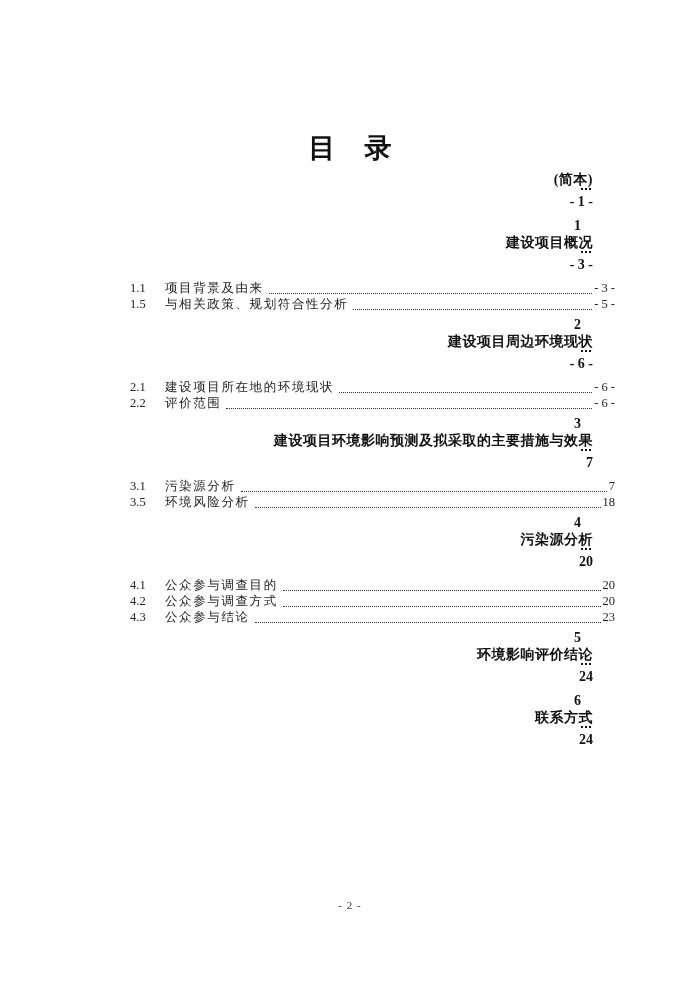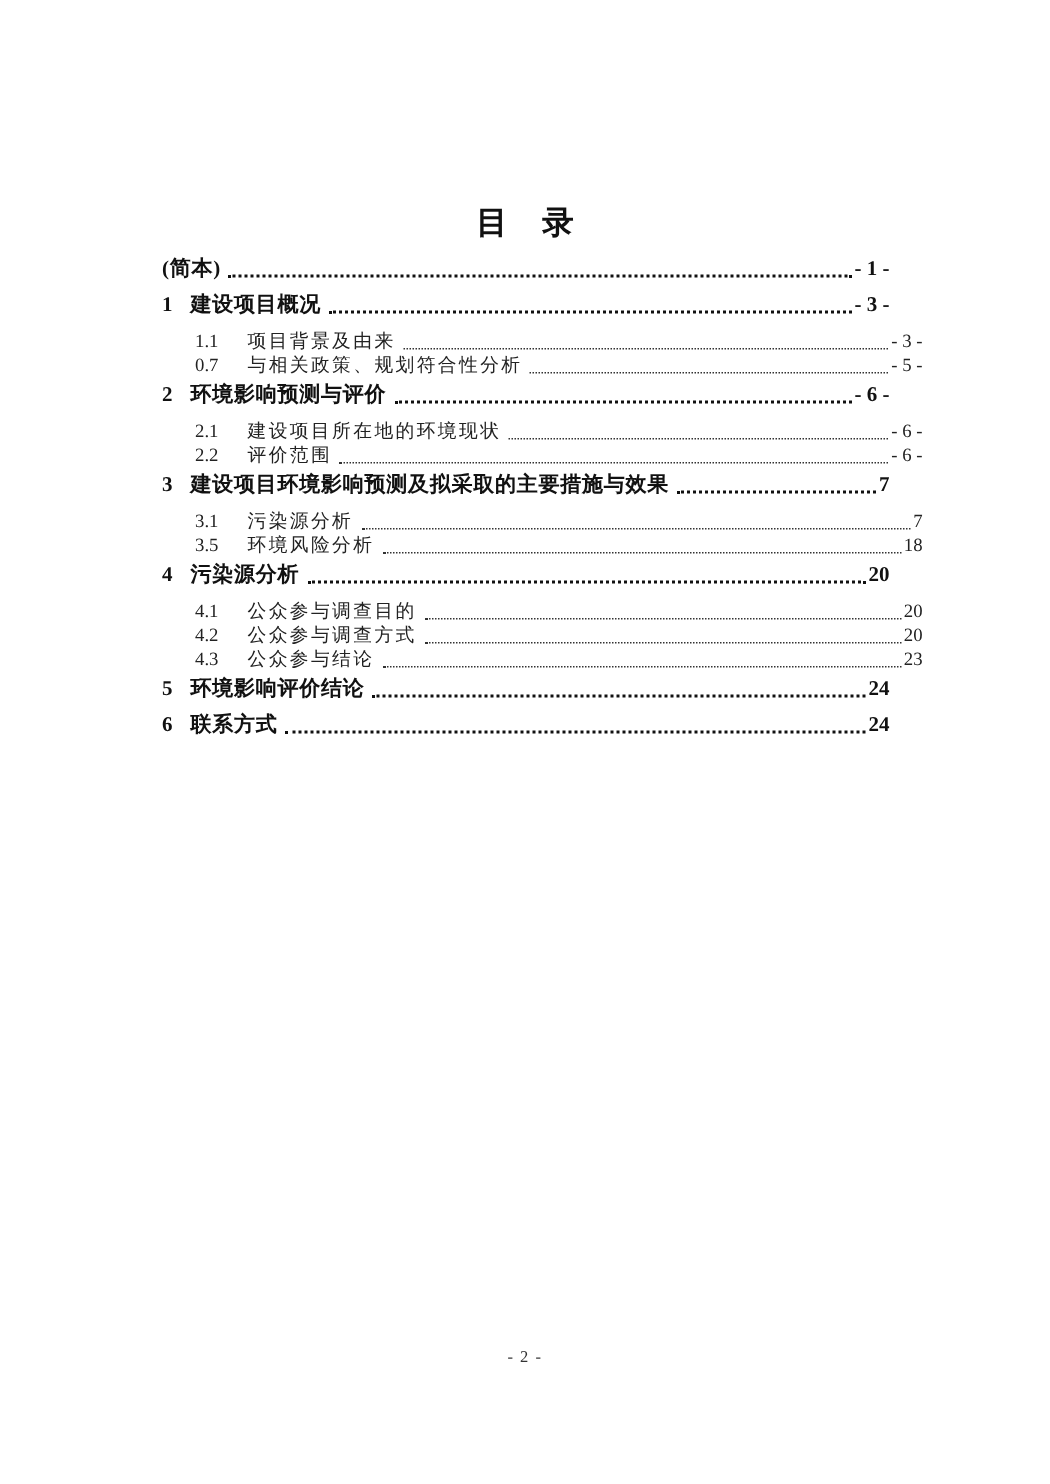--- a/index.html
+++ b/index.html
@@ -13,21 +13,21 @@
     height: 989px;
     background: #ffffff;
     box-sizing: border-box;
     padding: 133px 107px 0 108px;
     overflow: hidden;
     font-family: "Liberation Serif", "DejaVu Serif", serif;
     color: #1a1a1a;
   }
   .doc-title {
     text-align: center;
-    font-size: 21px;
+    font-size: 27px;
     font-weight: bold;
     line-height: 30px;
     letter-spacing: 1px;
     color: #111111;
   }
   .toc {
     margin-top: 8px;
   }
   .toc-row {
     display: flex;
@@ -35,20 +35,21 @@
     width: 100%;
   }
   .toc-row.lvl1 {
     font-size: 14px;
     font-weight: bold;
     line-height: 17px;
     margin-top: 4px;
     margin-bottom: 7px;
     letter-spacing: 0.5px;
     color: #111111;
+    flex-direction: column;
   }
   .toc-row.lvl2 {
     font-size: 12.5px;
     line-height: 16px;
     letter-spacing: 1.6px;
     color: #222222;
     padding-left: 22px;
   }
   .toc-row .num {
     flex: 0 0 auto;
@@ -103,28 +104,28 @@
     <span class="leader"></span>
     <span class="pageno">- 3 -</span>
   </div>
       <div class="toc-row lvl2">
     <span class="num">1.1</span>
     <span class="label">项目背景及由来</span>
     <span class="leader"></span>
     <span class="pageno">- 3 -</span>
   </div>
       <div class="toc-row lvl2">
-    <span class="num">0.7</span>
+    <span class="num">1.5</span>
     <span class="label">与相关政策、规划符合性分析</span>
     <span class="leader"></span>
     <span class="pageno">- 5 -</span>
   </div>
       <div class="toc-row lvl1">
     <span class="num">2</span>
-    <span class="label">环境影响预测与评价</span>
+    <span class="label">建设项目周边环境现状</span>
     <span class="leader"></span>
     <span class="pageno">- 6 -</span>
   </div>
       <div class="toc-row lvl2">
     <span class="num">2.1</span>
     <span class="label">建设项目所在地的环境现状</span>
     <span class="leader"></span>
     <span class="pageno">- 6 -</span>
   </div>
       <div class="toc-row lvl2">

